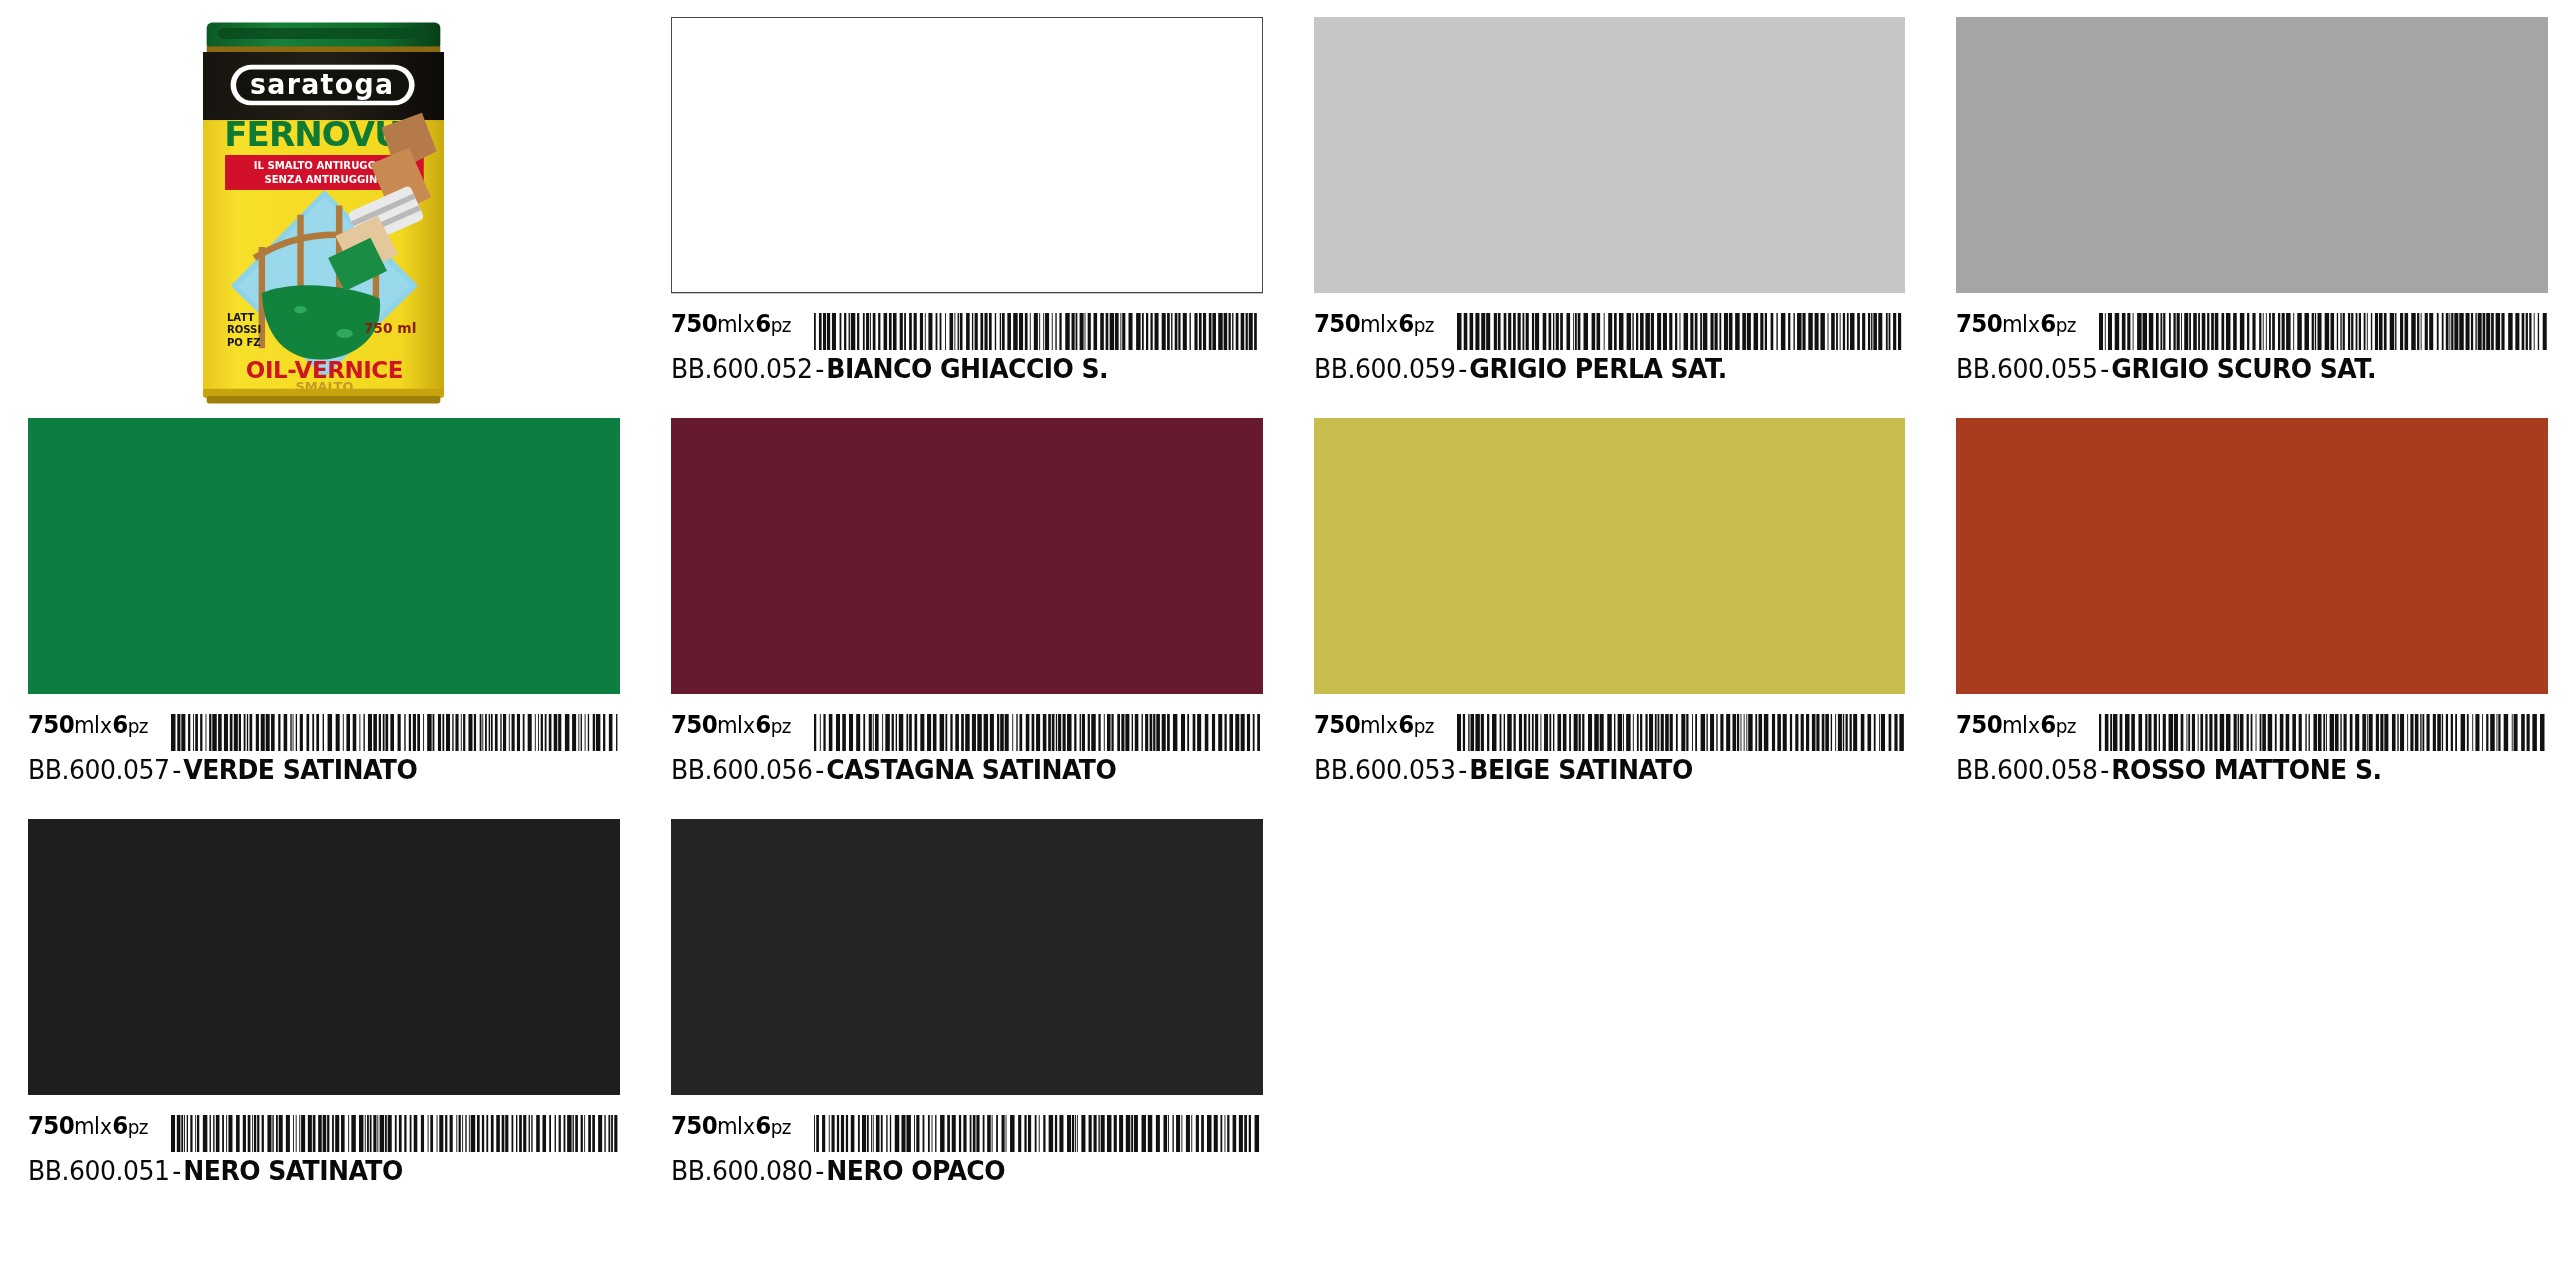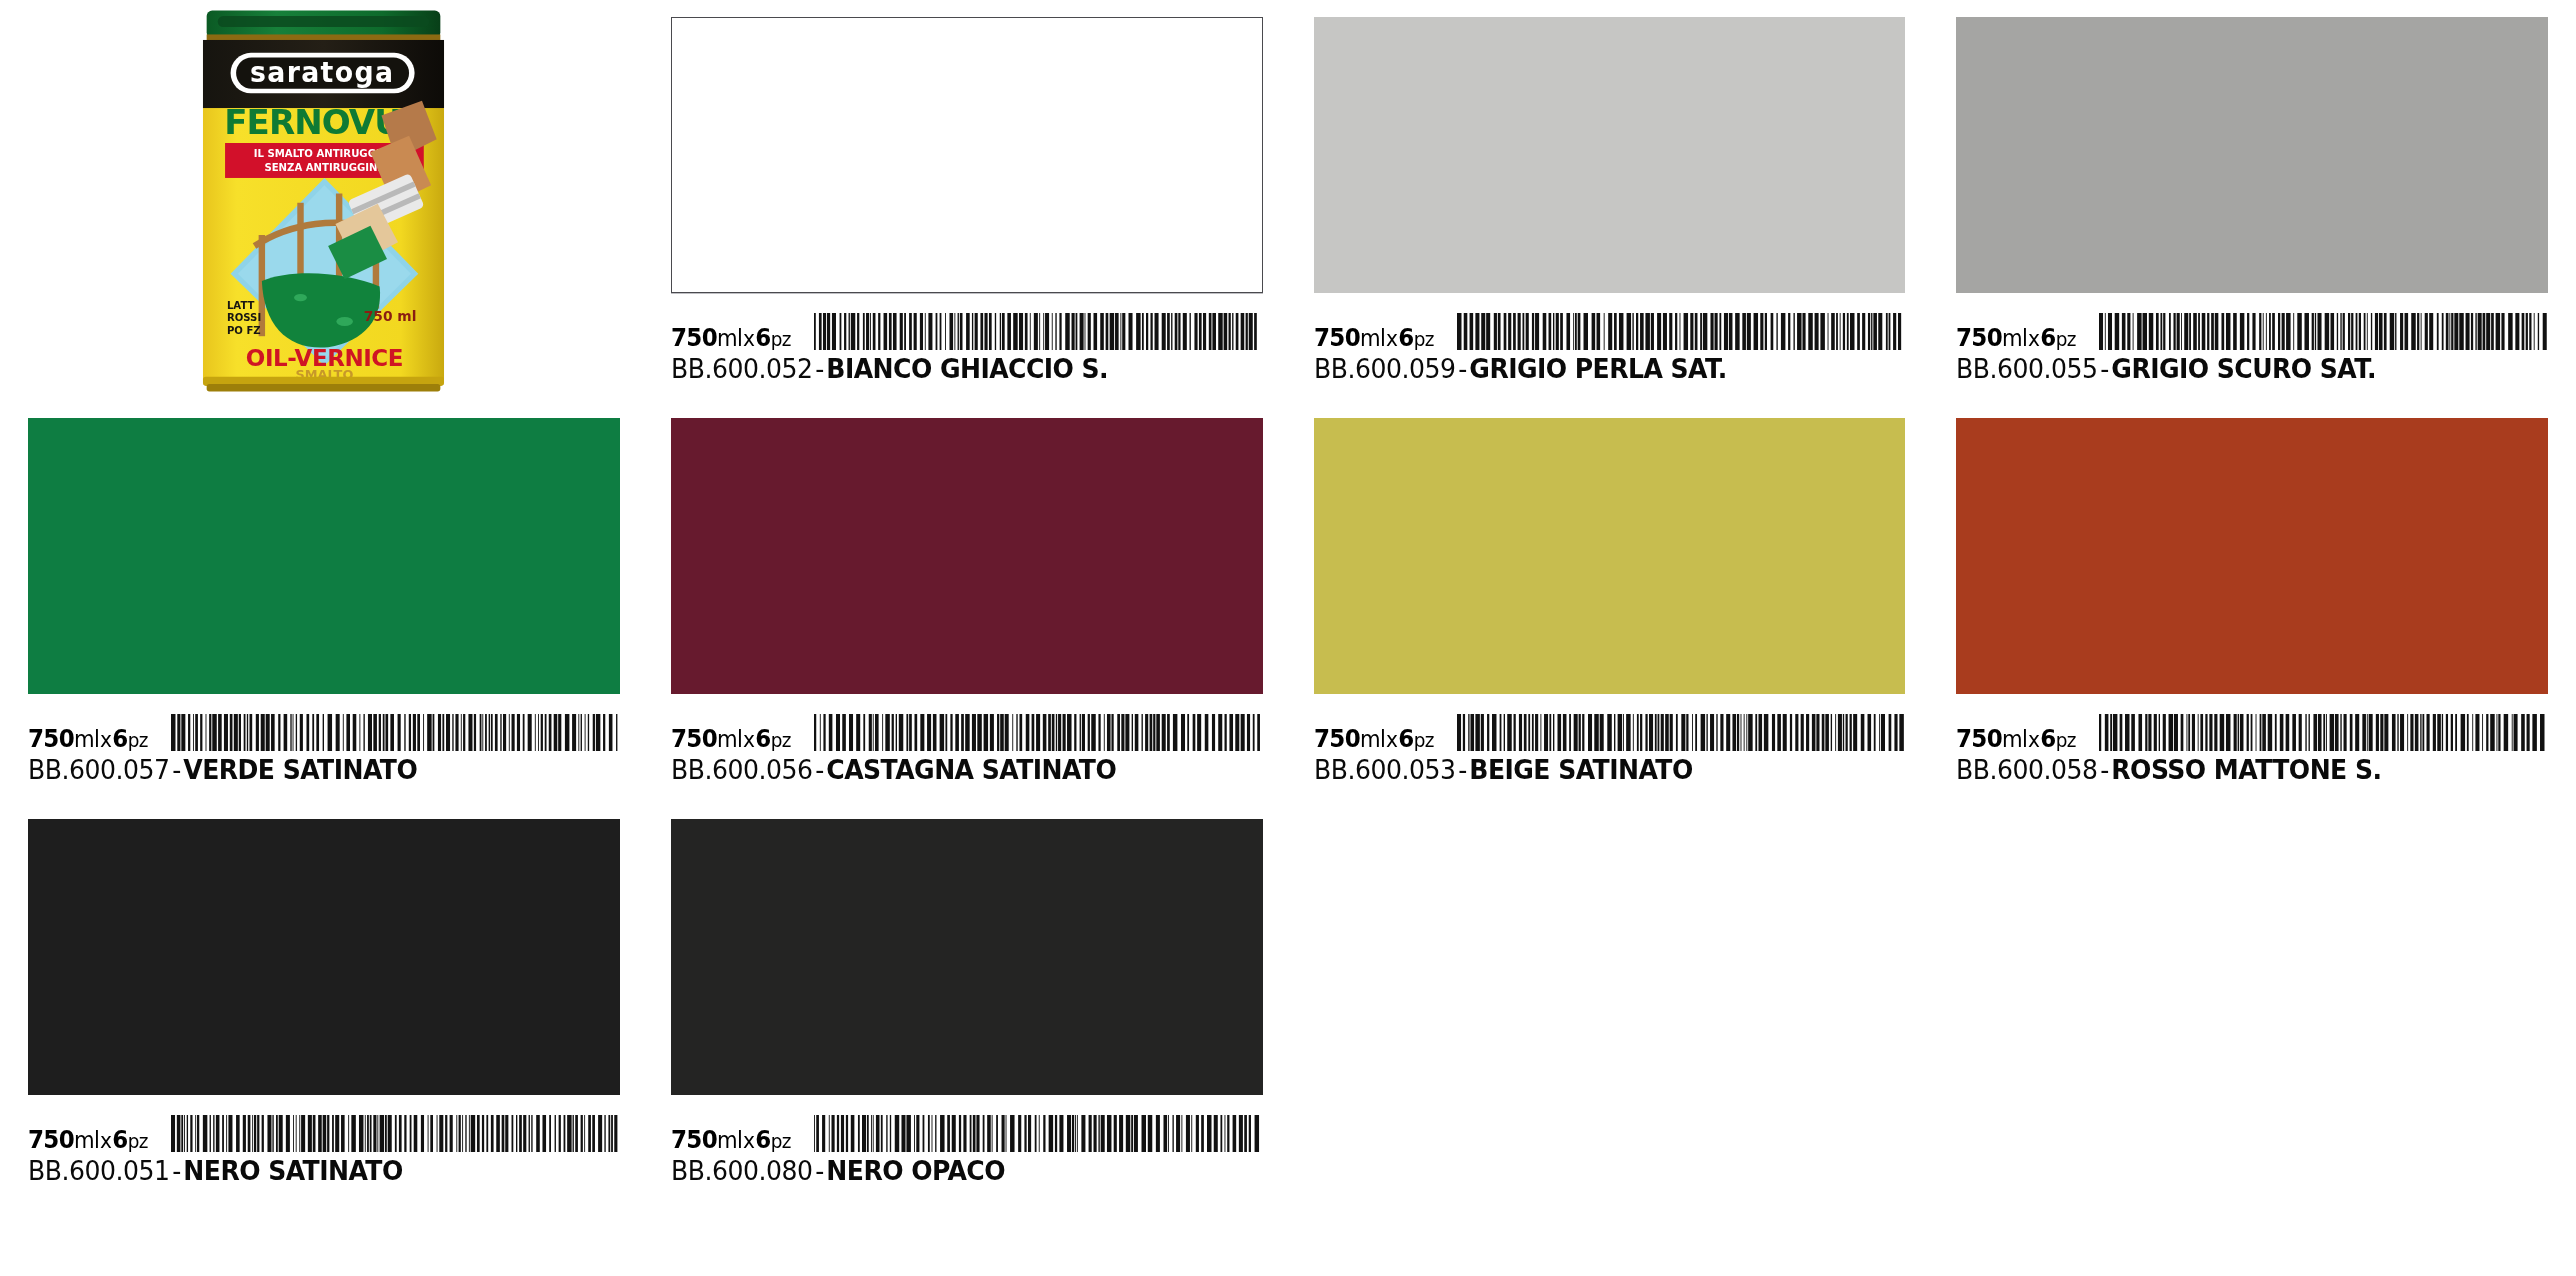--- a/index.html
+++ b/index.html
@@ -50,21 +50,21 @@
     border: 1.8px solid #4a4a4e;
     box-shadow: 0 0.9px 0 #b9b9bd;
   }
 
   
   .caption {
     padding-top: 1.8px;
   }
   .qty-row {
     display: flex;
-    align-items: flex-end;
+    align-items: flex-start;
     gap: 13px;
     height: 39px;
   }
   .qty {
     font-family: "DejaVu Sans", sans-serif;
     font-size: 25px;
     font-weight: 700;
     color: #000;
     letter-spacing: -0.7px;
     white-space: nowrap;
@@ -118,21 +118,21 @@
     font-weight: 400;
     padding: 0 2.8px;
   }
   .name-row .pname {
     font-weight: 700;
   }
 
   
   .tin-cell {
     display: flex;
-    align-items: center;
+    align-items: flex-start;
     justify-content: center;
     height: 390px;
   }
   .tin {
     position: relative;
     width: 267px;
     height: 414px;
   }
   .tin svg { display: block; width: 100%; height: 100%; }
   .empty-cell { height: 390px; }

